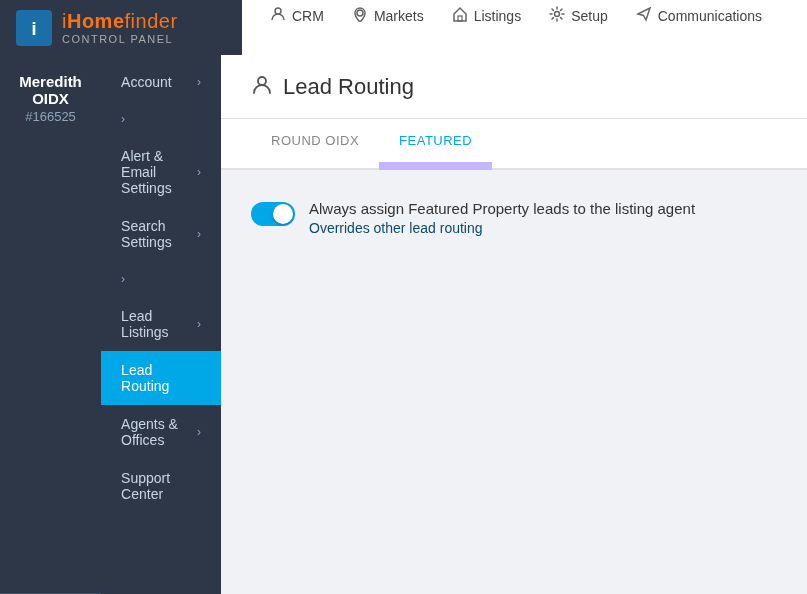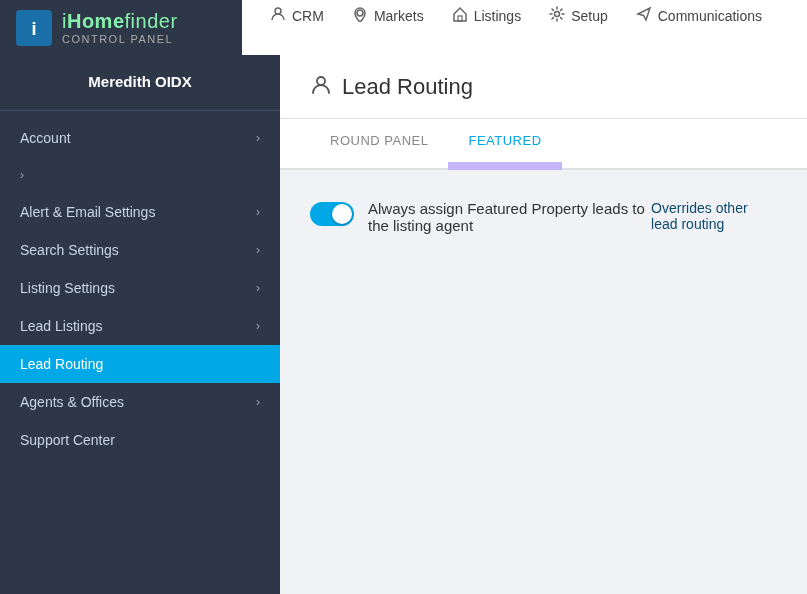--- a/index.html
+++ b/index.html
@@ -13,21 +13,21 @@
       padding: 0 16px;
       flex-shrink: 0;
     }
     .logo-icon {
       width: 36px;
       height: 36px;
       margin-right: 10px;
       flex-shrink: 0;
     }
     .logo-text-wrap { display: flex; flex-direction: column; }
-    .logo-title { color: #86efac; font-size: 20px; font-weight: 300; letter-spacing: 0.5px; }
+    .logo-title { color: #f97316; font-size: 20px; font-weight: 300; letter-spacing: 0.5px; }
     .logo-title span { font-weight: 700; }
     .logo-subtitle { color: #aaa; font-size: 11px; letter-spacing: 1.5px; text-transform: uppercase; }
 
     .top-nav-items {
       display: flex;
       align-items: flex-start;
       gap: 4px;
       padding: 0 16px;
       height: 55px;
       background: #fff;
@@ -48,25 +48,24 @@
 
     
     .main-layout {
       display: flex;
       flex: 1;
       overflow: hidden;
     }
 
     
     .sidebar {
-      width: 280px;
+      width: 221px;
       background: #2d3748;
       flex-shrink: 0;
       display: flex;
-      flex-direction: column;
       overflow-y: auto;
     }
     .sidebar-user {
       padding: 18px 16px 20px;
       text-align: center;
       border-bottom: 1px solid #3d4f66;
     }
     .sidebar-user-name {
       color: #fff;
       font-size: 15px;
@@ -170,21 +169,21 @@
       content: '';
       position: absolute;
       right: 2px;
       top: 2px;
       width: 20px;
       height: 20px;
       background: #fff;
       border-radius: 50%;
       box-shadow: 0 1px 3px rgba(0,0,0,0.3);
     }
-    .toggle-text-wrap { display: flex; flex-direction: row; gap: 3px; }
+    .toggle-text-wrap { display: flex; flex-direction: column; gap: 3px; }
     .toggle-label {
       font-size: 15px;
       color: #333;
       font-weight: 400;
     }
     .toggle-sublabel {
       font-size: 14px;
       color: #0c4a6e;
     }
   </style>
@@ -252,39 +251,39 @@
       <span>Communications</span>
     </div>
   </div>
 </div>
 
 <div class="main-layout">
 
   <div class="sidebar">
     <div class="sidebar-user">
       <div class="sidebar-user-name">Meredith OIDX</div>
+      <div class="sidebar-user-id">#166525</div>
     </div>
     <div class="sidebar-menu">
       <div class="sidebar-item">
         <span class="sidebar-item-label">Account</span>
         <span class="chevron-icon">›</span>
       </div>
       <div class="sidebar-item">
         <span class="chevron-icon">›</span>
       </div>
       <div class="sidebar-item">
         <span class="sidebar-item-label">Alert &amp; Email Settings</span>
         <span class="chevron-icon">›</span>
       </div>
       <div class="sidebar-item">
         <span class="sidebar-item-label">Search Settings</span>
         <span class="chevron-icon">›</span>
       </div>
       <div class="sidebar-item">
-        <span class="sidebar-item-label">Listing Settings</span>
         <span class="chevron-icon">›</span>
       </div>
       <div class="sidebar-item">
         <span class="sidebar-item-label">Lead Listings</span>
         <span class="chevron-icon">›</span>
       </div>
       <div class="sidebar-item active">
         <span class="sidebar-item-label">Lead Routing</span>
       </div>
       <div class="sidebar-item">
@@ -303,21 +302,21 @@
       <span class="content-header-icon">
         <svg width="22" height="22" viewBox="0 0 22 22" fill="none">
             <circle cx="11" cy="8" r="4" stroke="#555" stroke-width="1.8"></circle>
             <path d="M3 20c0-4.4 3.6-8 8-8s8 3.6 8 8" stroke="#555" stroke-width="1.8" stroke-linecap="round"></path>
           </svg>
       </span>
       <h1 class="content-header-title">Lead Routing</h1>
     </div>
 
     <div class="tabs-container">
-      <div class="tab">ROUND PANEL</div>
+      <div class="tab">ROUND OIDX</div>
       <div class="tab active">FEATURED</div>
     </div>
 
     <div class="tab-content">
       <div class="toggle-row">
         <div class="toggle-switch"></div>
         <div class="toggle-text-wrap">
           <span class="toggle-label">Always assign Featured Property leads to the listing agent</span>
           <span class="toggle-sublabel">Overrides other lead routing</span>
         </div>

